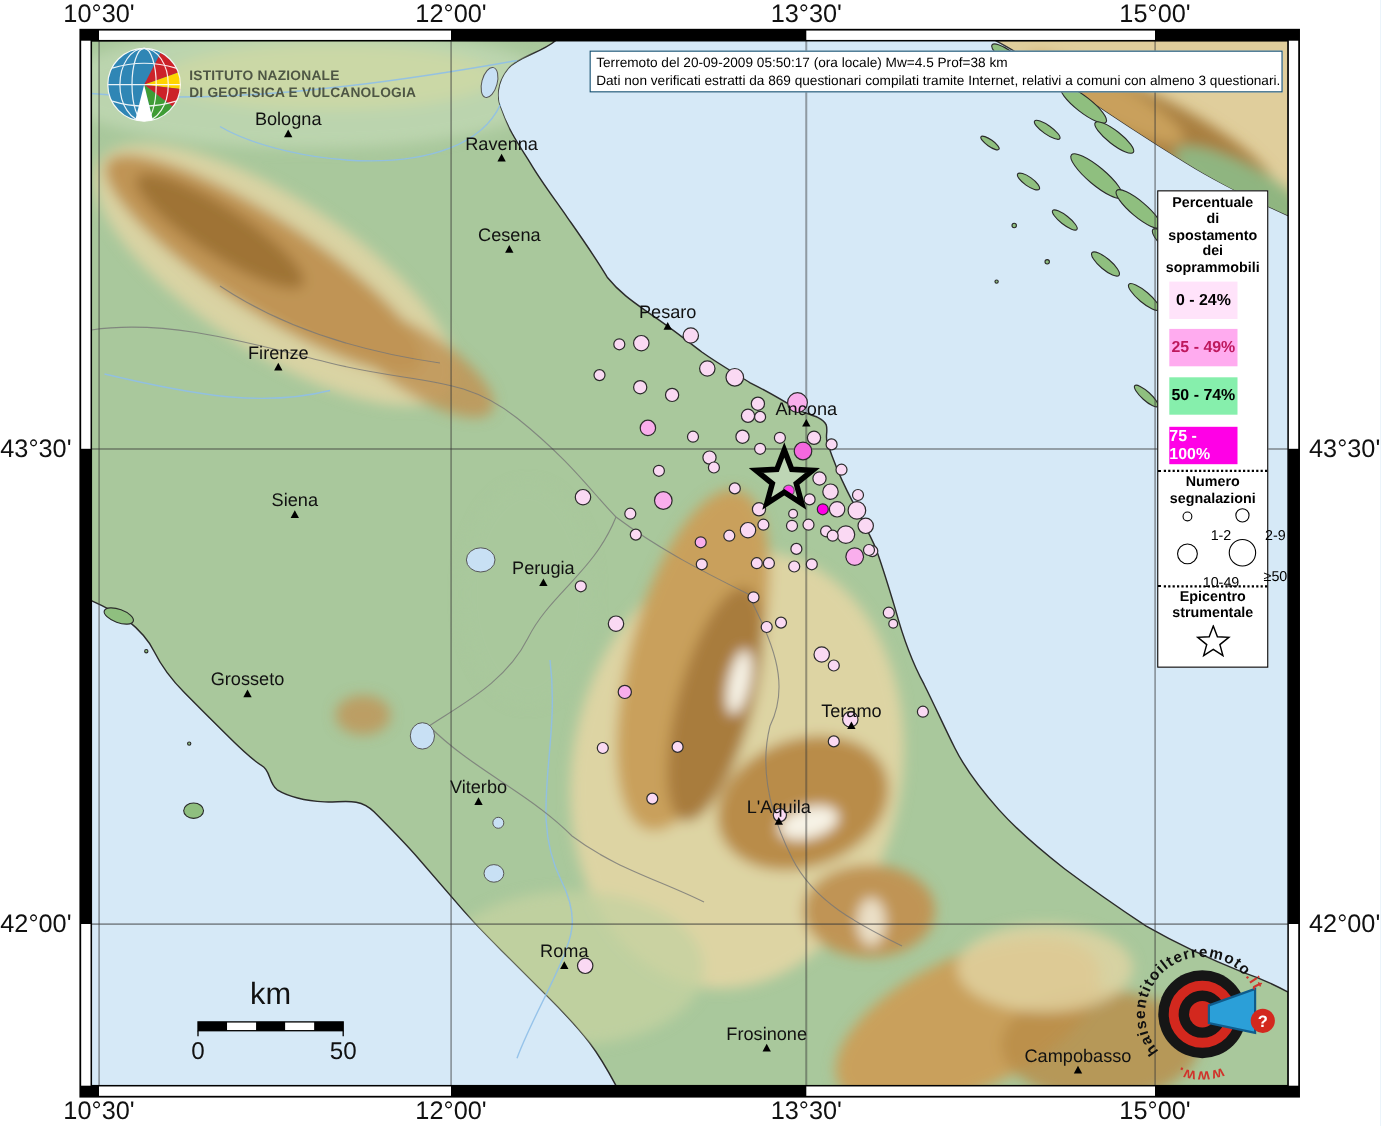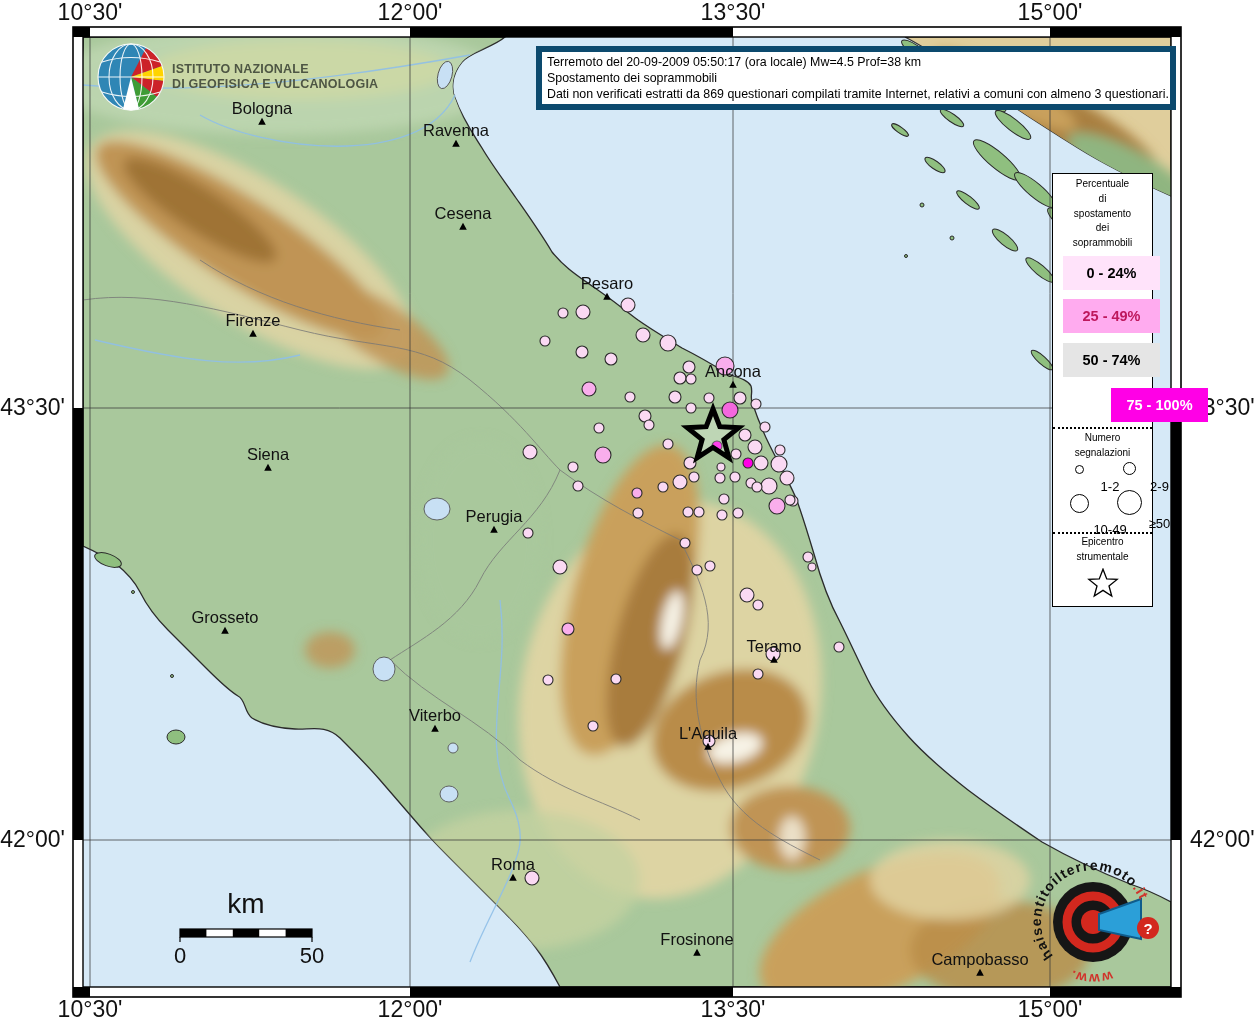--- a/index.html
+++ b/index.html
@@ -5,30 +5,30 @@
   html,body{margin:0;padding:0;}
   body{width:1255px;height:1024px;position:relative;background:#fff;
        font-family:"Liberation Sans",sans-serif;overflow:hidden;}
   #map-svg{position:absolute;left:0;top:0;z-index:1;}
   svg text{font-family:"Liberation Sans",sans-serif;}
   .coord-label{font-size:23px;fill:#111;}
   .city-label{font-size:16.5px;fill:#111;}
 
   
   #info-box{position:absolute;left:536px;top:46px;width:618px;z-index:6;
-    background:#fff;border:6px solid #0c4a6e;padding:2px 5px;
+    background:#fff;border:1px solid #0c4a6e;padding:2px 5px;
     font-size:12.4px;line-height:16px;white-space:nowrap;color:#000;overflow:hidden;}
 
   
   #legend{position:absolute;left:1052px;top:173px;width:99px;height:432px;z-index:6;
     background:#fff;border:1.5px solid #000;color:#000;}
   #legend .abs{position:absolute;}
-  .lg-title{top:3px;left:0;width:100%;text-align:center;font-weight:normal;
-    font-size:10px;line-height:14.8px;}
-  .swatch{left:10px;width:97px;height:34px;display:flex;align-items:center;
+  .lg-title{top:3px;left:0;width:100%;text-align:center;font-weight:bold;
+    font-size:13px;line-height:14.8px;}
+  .swatch{left:10px;width:62px;height:34px;display:flex;align-items:center;
     justify-content:center;font-weight:bold;font-size:14.5px;}
   .divider{left:0;width:100%;border-top:2px dotted #000;height:0;}
   .cnt-label{font-size:13px;text-align:center;padding-left:32px;}
   .cnt-circle{border:1.5px solid #000;border-radius:50%;background:#fff;}
 </style>
 </head>
 <body>
 
 <svg id="map-svg" width="1255" height="1024" viewBox="0 0 1255 1024" xmlns="http://www.w3.org/2000/svg" xmlns:xlink="http://www.w3.org/1999/xlink">
   <defs>
@@ -341,36 +341,35 @@
     <text class="coord-label" text-anchor="middle" x="1050" y="1017">15°00'</text>
     <text class="coord-label" text-anchor="end" x="65" y="415">43°30'</text>
     <text class="coord-label" text-anchor="end" x="65" y="847">42°00'</text>
     <text class="coord-label" text-anchor="start" x="1190" y="415">43°30'</text>
     <text class="coord-label" text-anchor="start" x="1190" y="847">42°00'</text>
   </g>
 </svg>
 
 <div id="info-box">
   <div>Terremoto del 20-09-2009 05:50:17 (ora locale) Mw=4.5 Prof=38 km</div>
-  <div>Spostamento dei soprammobili</div>
   <div>Dati non verificati estratti da 869 questionari compilati tramite Internet, relativi a comuni con almeno 3 questionari.</div>
 </div>
 
 <div id="legend">
   <div class="abs lg-title">
     <div>Percentuale</div>
     <div>di</div>
     <div>spostamento</div>
     <div>dei</div>
     <div>soprammobili</div>
   </div>
   <div class="abs swatch" style="top: 82px; background: rgb(255, 227, 250); color: rgb(0, 0, 0);">0 - 24%</div>
   <div class="abs swatch" style="top: 125px; background: rgb(255, 171, 239); color: #be185d;">25 - 49%</div>
-  <div class="abs swatch" style="top: 169px; background: #e5e5e5; color: rgb(0, 0, 0);">50 - 74%</div>
-  <div class="abs swatch" style="top: 214px; background: rgb(255, 0, 230); color: rgb(255, 255, 255); margin-left: 48px;">75 - 100%</div>
+  <div class="abs swatch" style="top: 169px; background: #86efac; color: rgb(0, 0, 0);">50 - 74%</div>
+  <div class="abs swatch" style="top: 214px; background: rgb(255, 0, 230); color: rgb(255, 255, 255);">75 - 100%</div>
 
   <div class="abs divider" style="top:253px"></div>
 
   <div class="abs lg-title" style="top:257px">
     <div>Numero</div>
     <div>segnalazioni</div>
   </div>
   <div class="abs cnt-circle" style="left:22px;top:291px;width:7px;height:7px"></div>
   <div class="abs cnt-circle" style="left:70px;top:288px;width:11px;height:11px"></div>
   <div class="abs cnt-label" style="left:0;top:305px;width:50px">1-2</div>

